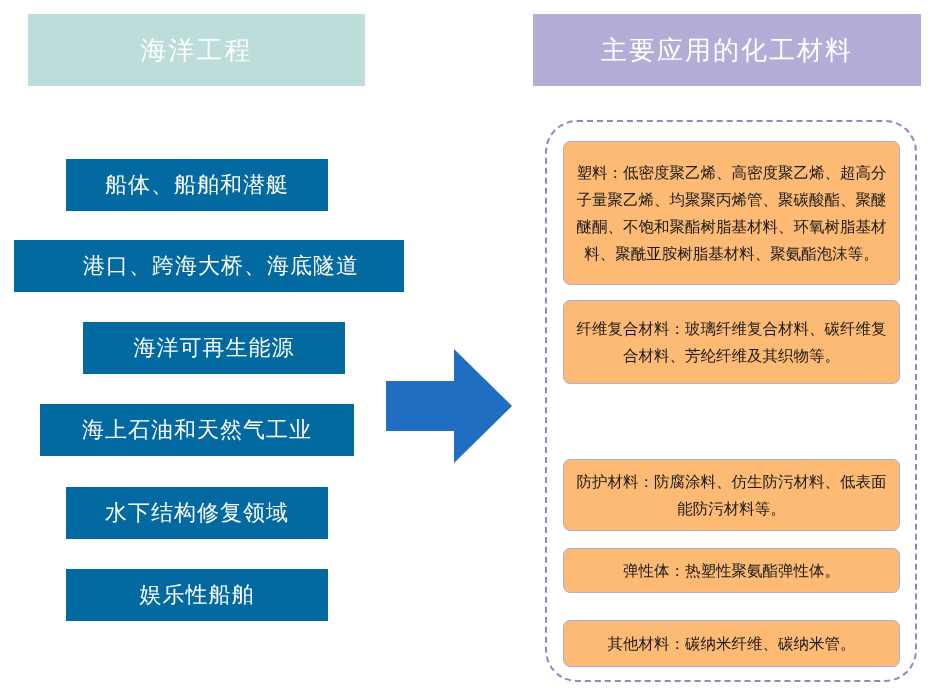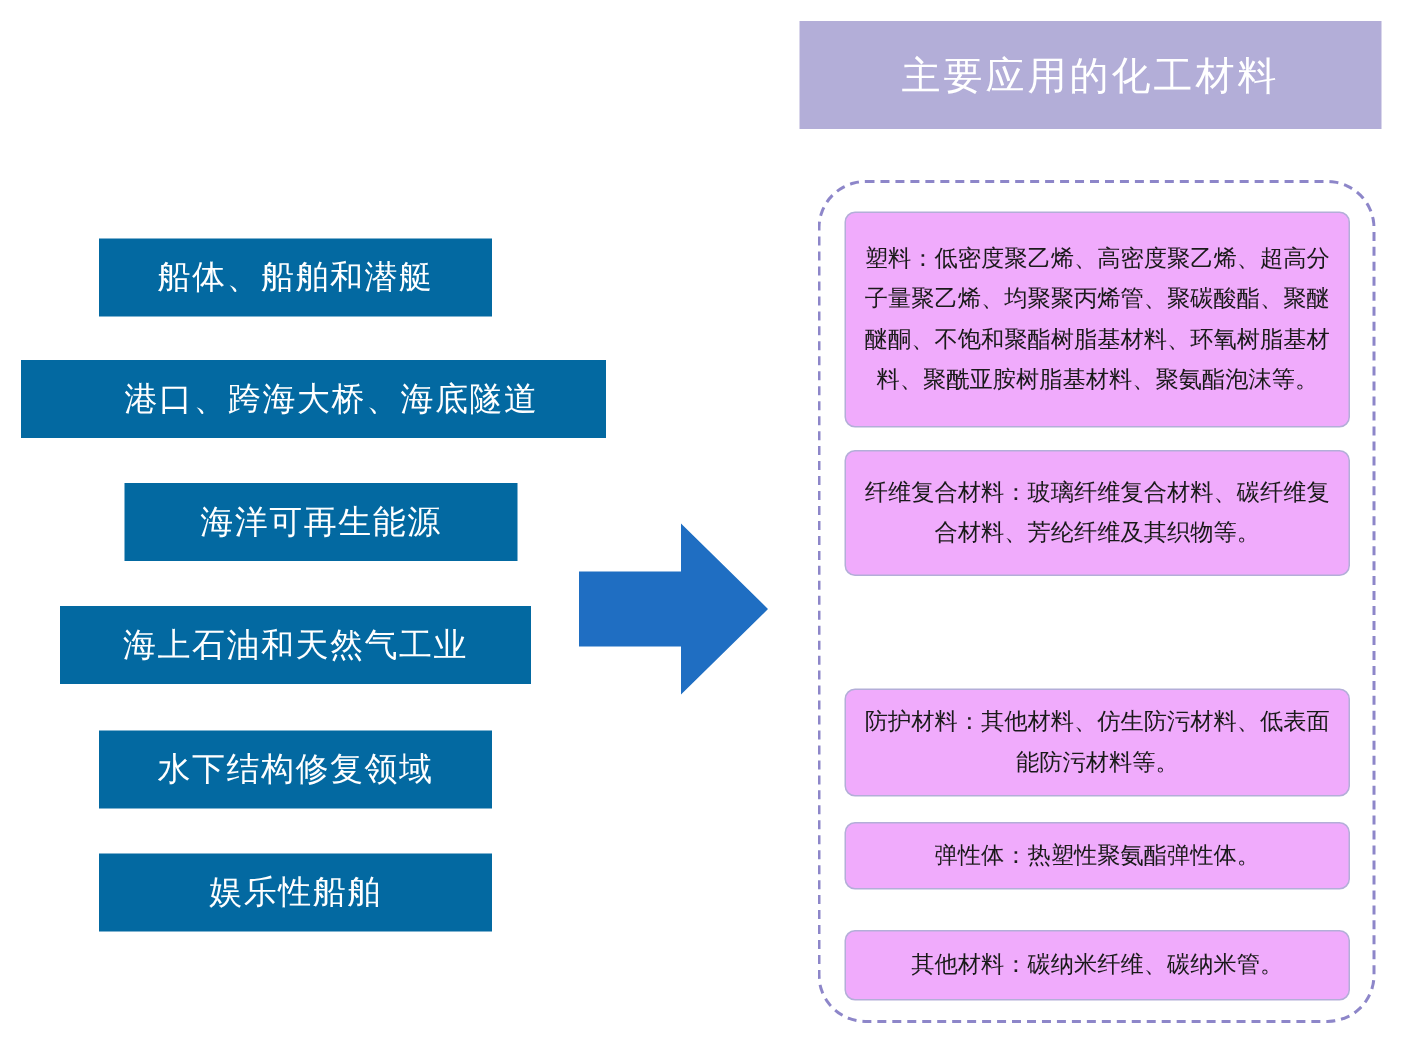--- a/index.html
+++ b/index.html
@@ -89,21 +89,21 @@
     height: 562px;
     border: 2px dashed #8d86c9;
     border-radius: 32px;
     box-sizing: border-box;
   }
 
   .card {
     position: absolute;
     border: 1px solid #b3aed8;
     border-radius: 7px;
-    background: #f0abfc;
+    background: #fdba74;
     box-sizing: border-box;
     color: #1a1a1a;
     font-size: 15.5px;
     line-height: 27px;
     text-align: center;
     display: flex;
     align-items: center;
     justify-content: center;
     padding: 4px 9px;
   }
@@ -114,20 +114,21 @@
   .c2 { left: 563px; top: 385px; width: 337px; height: 45px; }
   .c3 { left: 563px; top: 459px; width: 337px; height: 72px; }
   .c4 { left: 563px; top: 548px; width: 337px; height: 45px; }
   .c5 { left: 563px; top: 620px; width: 337px; height: 47px; }
 </style>
 </head>
 <body>
 
 <div class="canvas">
 
+  <div class="left-header">海洋工程</div>
 
   <div class="left-item li0">船体、船舶和潜艇</div>
   <div class="left-item li1">港口、跨海大桥、海底隧道</div>
   <div class="left-item li2">海洋可再生能源</div>
   <div class="left-item li3">海上石油和天然气工业</div>
   <div class="left-item li4">水下结构修复领域</div>
   <div class="left-item li5">娱乐性船舶</div>
 
   <div class="arrow">
     <svg width="126" height="126" viewBox="0 0 126 126" xmlns="http://www.w3.org/2000/svg">
@@ -139,21 +140,21 @@
 
   <div class="dashed-box"></div>
 
   <div class="card c0">
     <span>塑料：低密度聚乙烯、高密度聚乙烯、超高分子量聚乙烯、均聚聚丙烯管、聚碳酸酯、聚醚醚酮、不饱和聚酯树脂基材料、环氧树脂基材料、聚酰亚胺树脂基材料、聚氨酯泡沫等。</span>
   </div>
   <div class="card c1">
     <span>纤维复合材料：玻璃纤维复合材料、碳纤维复合材料、芳纶纤维及其织物等。</span>
   </div>
   <div class="card c3">
-    <span>防护材料：其他材料、仿生防污材料、低表面能防污材料等。</span>
+    <span>防护材料：防腐涂料、仿生防污材料、低表面能防污材料等。</span>
   </div>
   <div class="card c4">
     <span>弹性体：热塑性聚氨酯弹性体。</span>
   </div>
   <div class="card c5">
     <span>其他材料：碳纳米纤维、碳纳米管。</span>
   </div>
 
 </div>
 

